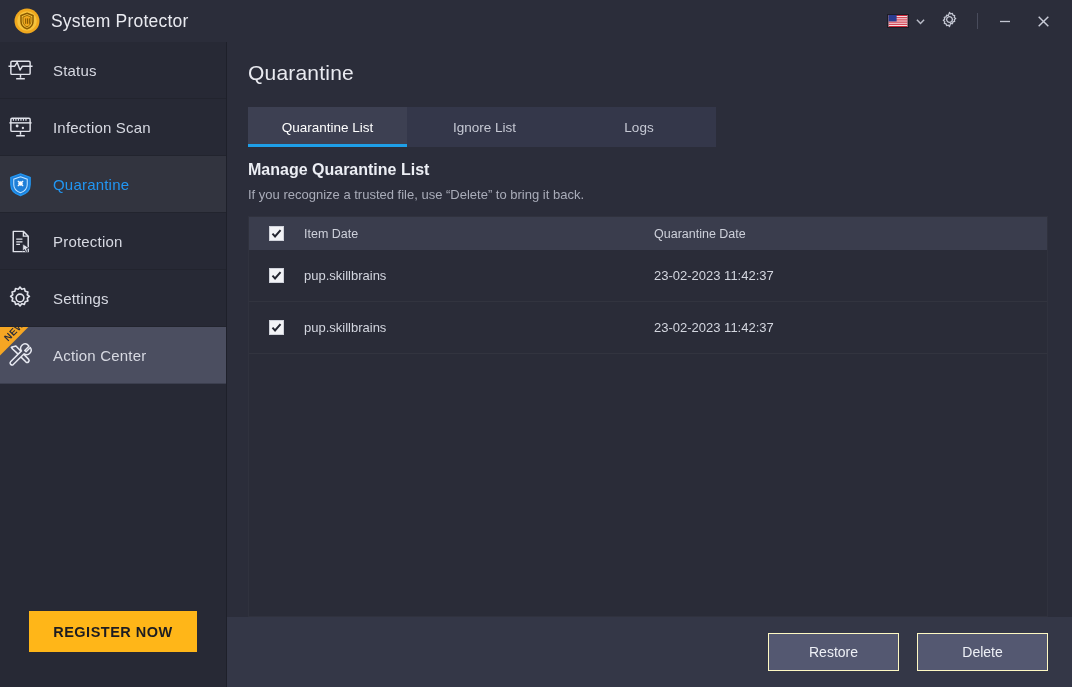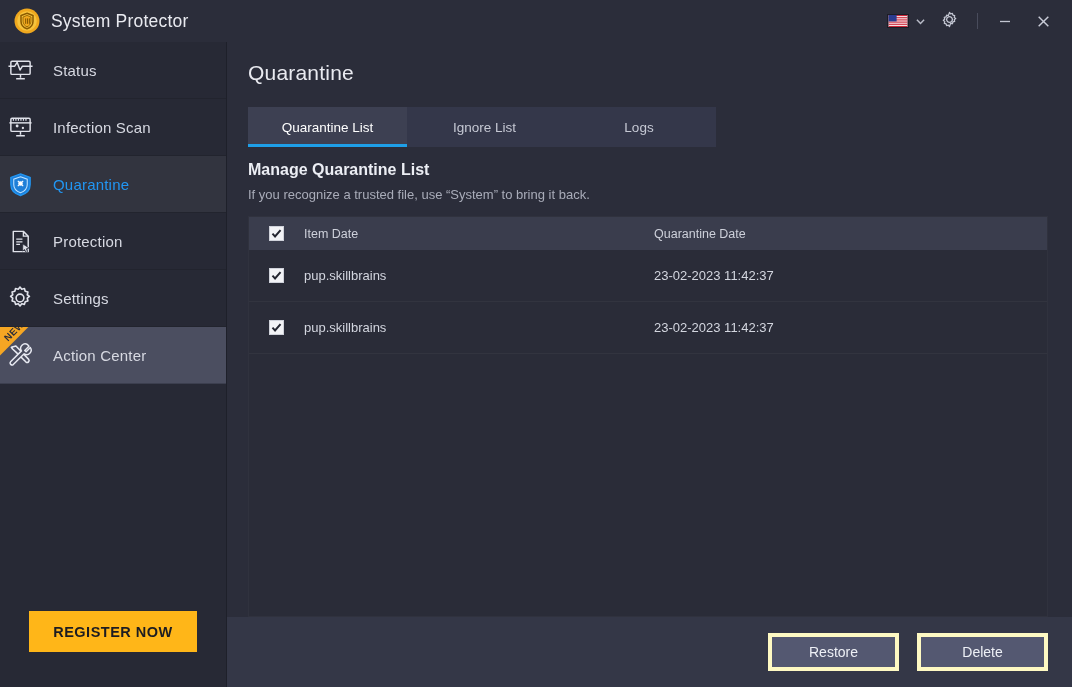--- a/index.html
+++ b/index.html
@@ -179,21 +179,21 @@
 
   
   .actions {
     height: 70px; min-height: 70px;
     display: flex; align-items: center; justify-content: flex-end;
     gap: 18px; padding-right: 24px;
     background: #343747;
   }
   .abtn {
     width: 131px; height: 38px;
-    background: #545871; border: 4px solid #fef9c3;
+    background: #545871; border: 1px solid #fef9c3;
     color: #eef0f6; font-size: 14px;
     font-family: "Liberation Sans", sans-serif;
     cursor: pointer;
   }
 </style>
 </head>
 <body>
 
 <div class="app">
 
@@ -369,21 +369,21 @@
         <div class="tab tab-w2">
           <span>Ignore List</span>
         </div>
         <div class="tab tab-w3">
           <span>Logs</span>
         </div>
       </div>
 
       <div class="manage">
         <div class="manage-title">Manage Quarantine List</div>
-        <div class="manage-sub">If you recognize a trusted file, use “System” to bring it back.</div>
+        <div class="manage-sub">If you recognize a trusted file, use “Delete” to bring it back.</div>
       </div>
 
       <div class="panel">
         <div class="thead">
           <div class="cb-cell">
             <span class="checkbox">
               <svg width="11" height="11" viewBox="0 0 12 12">
                   <path d="M1.6 6.2 L4.4 9.2 L10.4 2.2" fill="none" stroke="#23252f" stroke-width="2.1"></path>
                 </svg>
             </span>

